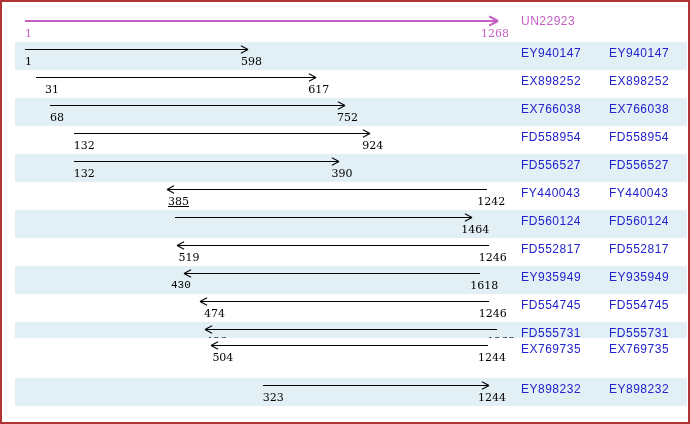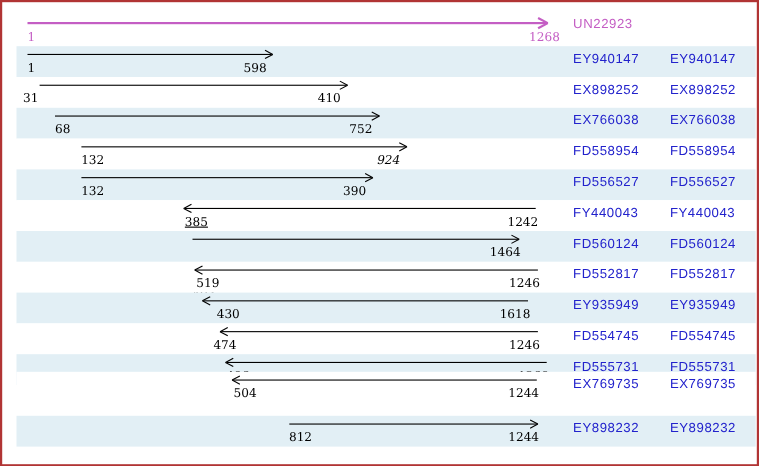--- a/index.html
+++ b/index.html
@@ -44,21 +44,21 @@
   .arrow.dir-right .hd.a { right: -1px; transform: rotate(-28deg); transform-origin: 100% 50%; }
   .arrow.dir-right .hd.b { right: -1px; transform: rotate(28deg);  transform-origin: 100% 50%; }
   .arrow.dir-left  .hd.a { left: -1px;  transform: rotate(28deg);  transform-origin: 0 50%; }
   .arrow.dir-left  .hd.b { left: -1px;  transform: rotate(-28deg); transform-origin: 0 50%; }
 
   .coord {
     position: absolute; top: 13px;
     color: #000; font-family: "DejaVu Serif", serif; font-size: 11px;
     white-space: nowrap;
   }
-  .coord.end { width: 60px; text-align: left; }
+  .coord.end { width: 60px; text-align: center; }
 
   .acc {
     position: absolute; top: 4px;
     color: var(--link, #2222cc);
     font-size: 12px; letter-spacing: .5px;
     cursor: pointer; text-decoration: none; white-space: nowrap;
   }
   .acc.col1 { left: 506px; }
   .acc.col2 { left: 594px; }
 </style>
@@ -84,42 +84,42 @@
     <div class="coord start" style="left: 10px;">1</div>
     <div class="coord end" style="left: 206.403px;">598</div>
     <a class="acc col1">EY940147</a>
     <a class="acc col2">EY940147</a>
   </div>
       <div class="band" style="top: 68px;">
     <div class="arrow dir-right" style="left: 21.176px; width: 278.655px;">
       <i class="hd a"></i>
       <i class="hd b"></i>
     </div>
-    <div class="coord start" style="left: 6px;">31</div>
-    <div class="coord end" style="left: 273.831px;">410</div>
+    <div class="coord start" style="left: 30px;">31</div>
+    <div class="coord end" style="left: 273.831px;">617</div>
     <a class="acc col1">EX898252</a>
     <a class="acc col2">EX898252</a>
   </div>
       <div class="band alt" style="top: 96px;">
     <div class="arrow dir-right" style="left: 34.9597px; width: 293.556px;">
       <i class="hd a"></i>
       <i class="hd b"></i>
     </div>
     <div class="coord start" style="left: 34.9597px;">68</div>
     <div class="coord end" style="left: 302.516px;">752</div>
     <a class="acc col1">EX766038</a>
     <a class="acc col2">EX766038</a>
   </div>
       <div class="band" style="top: 124px;">
     <div class="arrow dir-right" style="left: 58.8019px; width: 295.047px;">
       <i class="hd a"></i>
       <i class="hd b"></i>
     </div>
     <div class="coord start" style="left: 58.8019px;">132</div>
-    <div class="coord end" style="left: 327.848px; font-style: italic;">924</div>
+    <div class="coord end" style="left: 327.848px;">924</div>
     <a class="acc col1">FD558954</a>
     <a class="acc col2">FD558954</a>
   </div>
       <div class="band alt" style="top: 152px;">
     <div class="arrow dir-right" style="left: 58.8019px; width: 264.126px;">
       <i class="hd a"></i>
       <i class="hd b"></i>
     </div>
     <div class="coord start" style="left: 58.8019px;">132</div>
     <div class="coord end" style="left: 296.928px;">390</div>
@@ -154,31 +154,31 @@
     <div class="coord start" style="left: 163.484px;">519</div>
     <div class="coord end" style="left: 447.804px;">1246</div>
     <a class="acc col1">FD552817</a>
     <a class="acc col2">FD552817</a>
   </div>
       <div class="band alt" style="top: 264px;">
     <div class="arrow dir-left" style="left: 169.817px; width: 295.419px;">
       <i class="hd a"></i>
       <i class="hd b"></i>
     </div>
-    <div class="coord start" style="left: 182px;">430</div>
+    <div class="coord start" style="left: 156px; font-family: Liberation Mono, monospace;">430</div>
     <div class="coord end" style="left: 439.236px;">1618</div>
     <a class="acc col1">EY935949</a>
     <a class="acc col2">EY935949</a>
   </div>
       <div class="band" style="top: 292px;">
     <div class="arrow dir-left" style="left: 186.208px; width: 287.596px;">
       <i class="hd a"></i>
       <i class="hd b"></i>
     </div>
-    <div class="coord start" style="left: 179px;">474</div>
+    <div class="coord start" style="left: 189px;">474</div>
     <div class="coord end" style="left: 447.804px;">1246</div>
     <a class="acc col1">FD554745</a>
     <a class="acc col2">FD554745</a>
   </div>
       <div class="band alt" style="top: 320px;">
     <div class="arrow dir-left" style="left: 190.679px; width: 291.321px;">
       <i class="hd a"></i>
       <i class="hd b"></i>
     </div>
     <div class="coord start" style="left: 190.679px;">486</div>
@@ -194,19 +194,19 @@
     <div class="coord start" style="left: 197.384px;">504</div>
     <div class="coord end" style="left: 447.059px;">1244</div>
     <a class="acc col1">EX769735</a>
     <a class="acc col2">EX769735</a>
   </div>
       <div class="band alt" style="top: 376px;">
     <div class="arrow dir-right" style="left: 247.676px; width: 225.383px;">
       <i class="hd a"></i>
       <i class="hd b"></i>
     </div>
-    <div class="coord start" style="left: 247.676px;">812</div>
+    <div class="coord start" style="left: 247.676px;">323</div>
     <div class="coord end" style="left: 447.059px;">1244</div>
     <a class="acc col1">EY898232</a>
     <a class="acc col2">EY898232</a>
   </div>
     </div>
 </div>
 
 </body></html>

